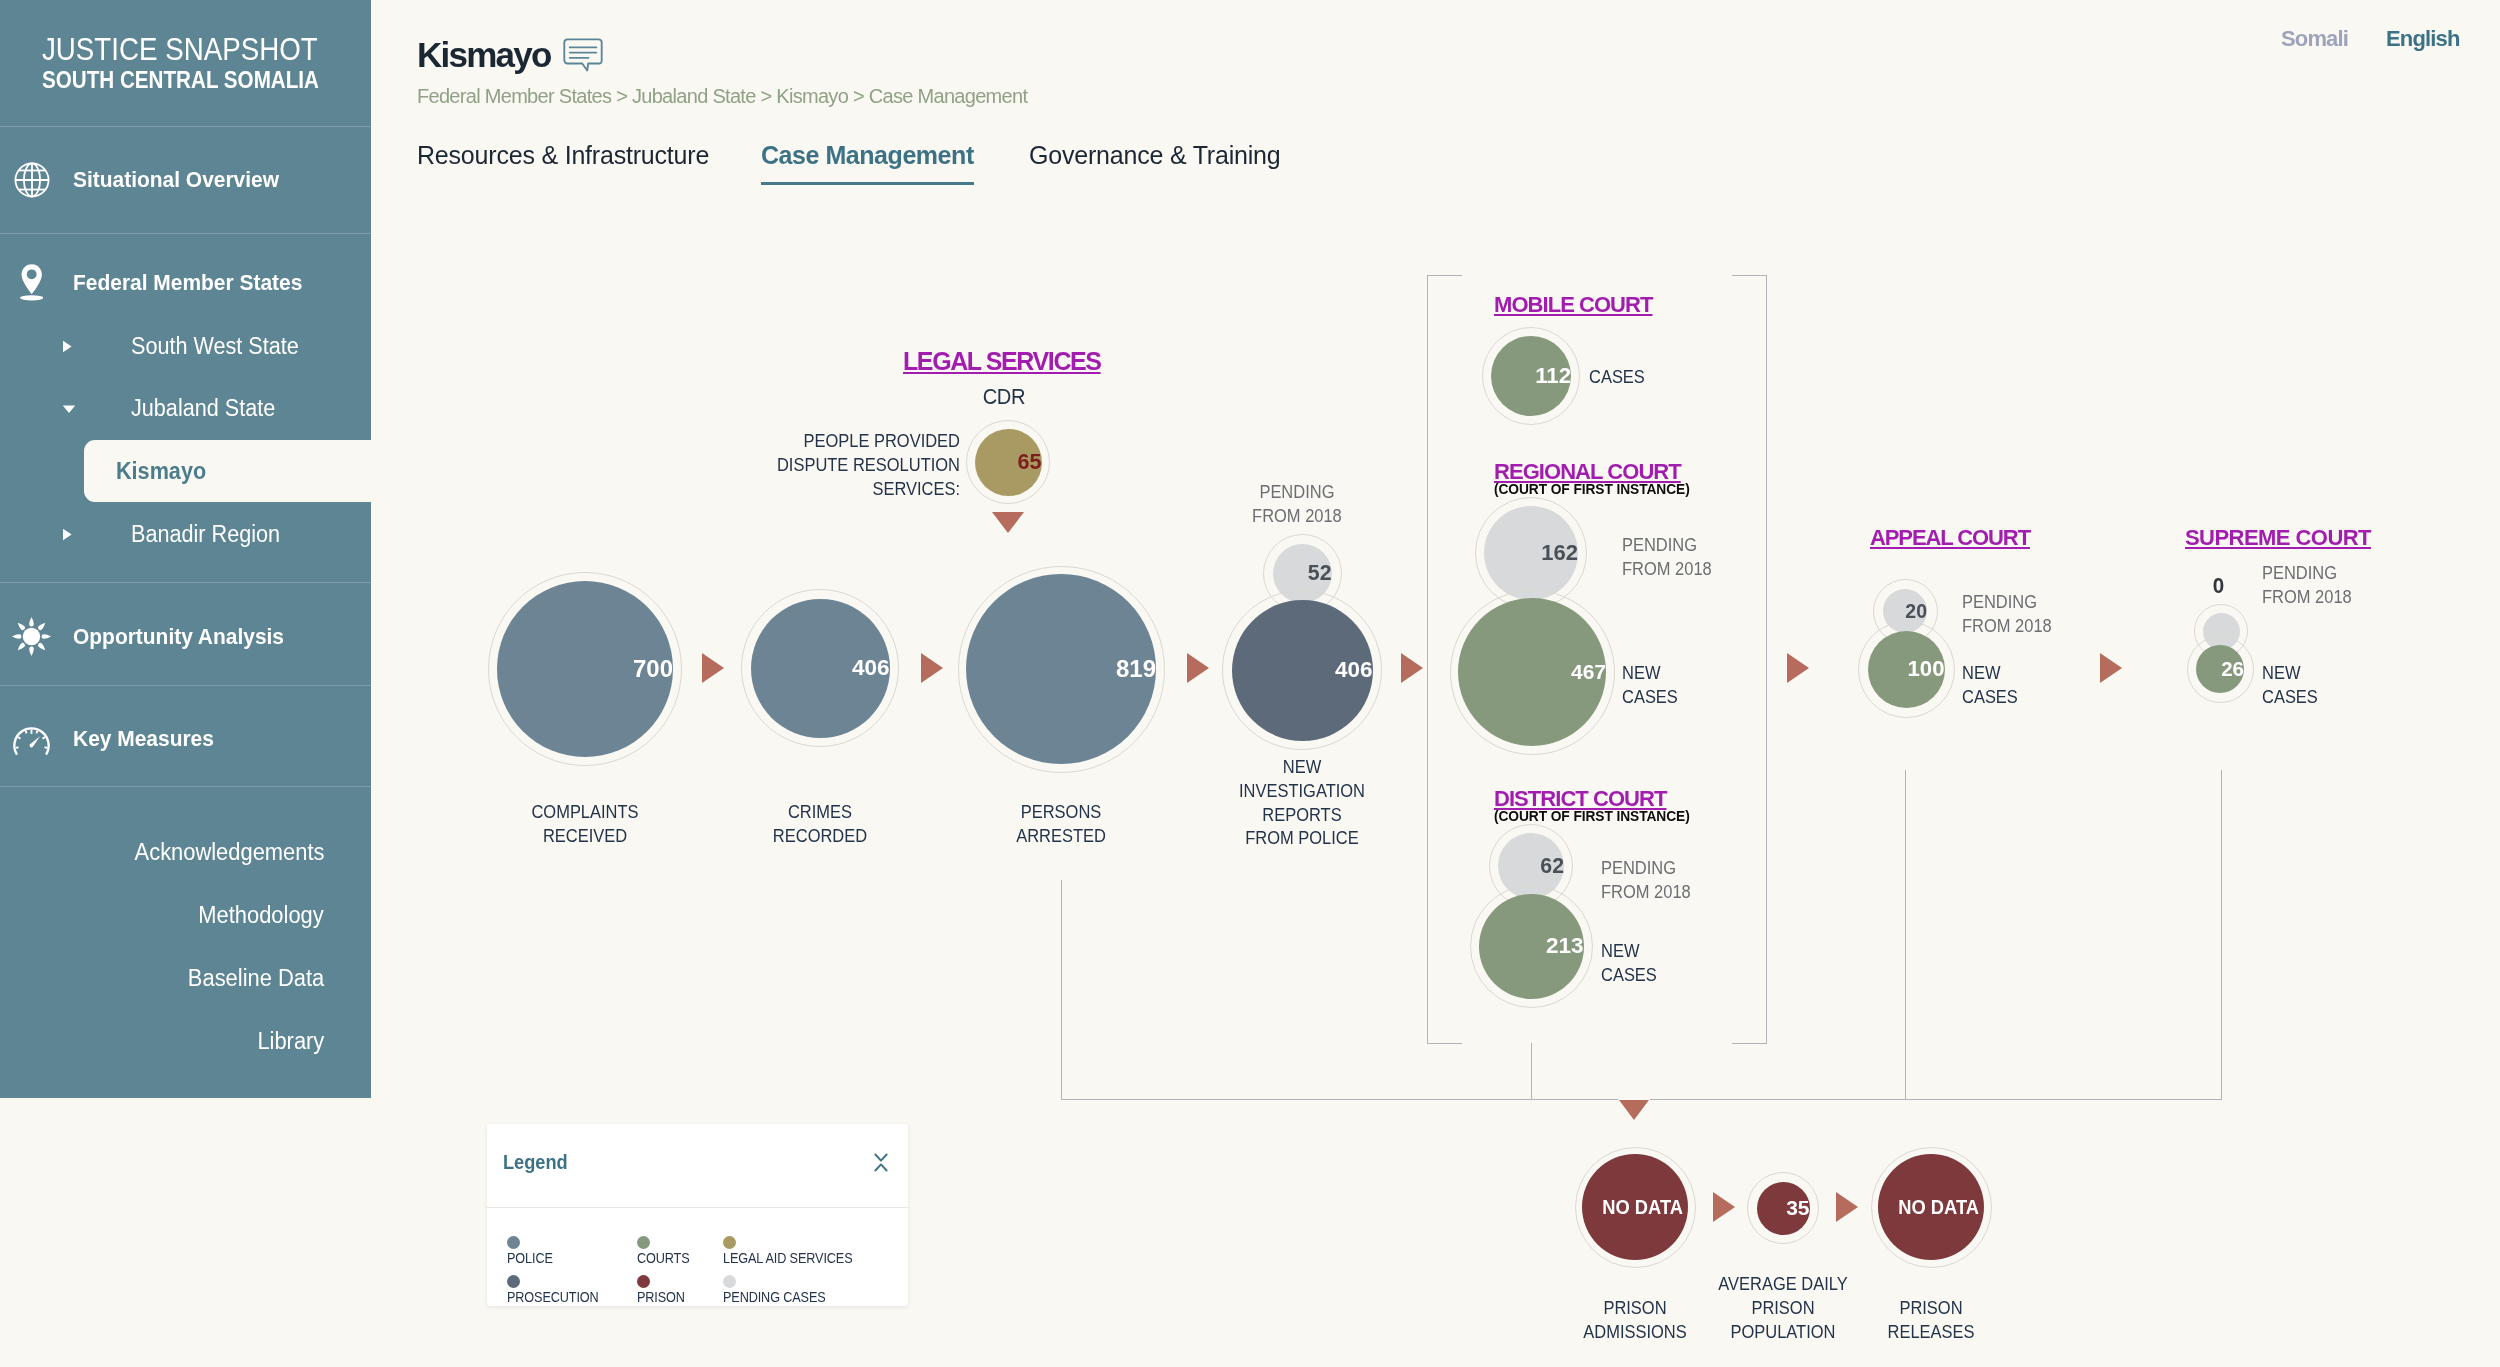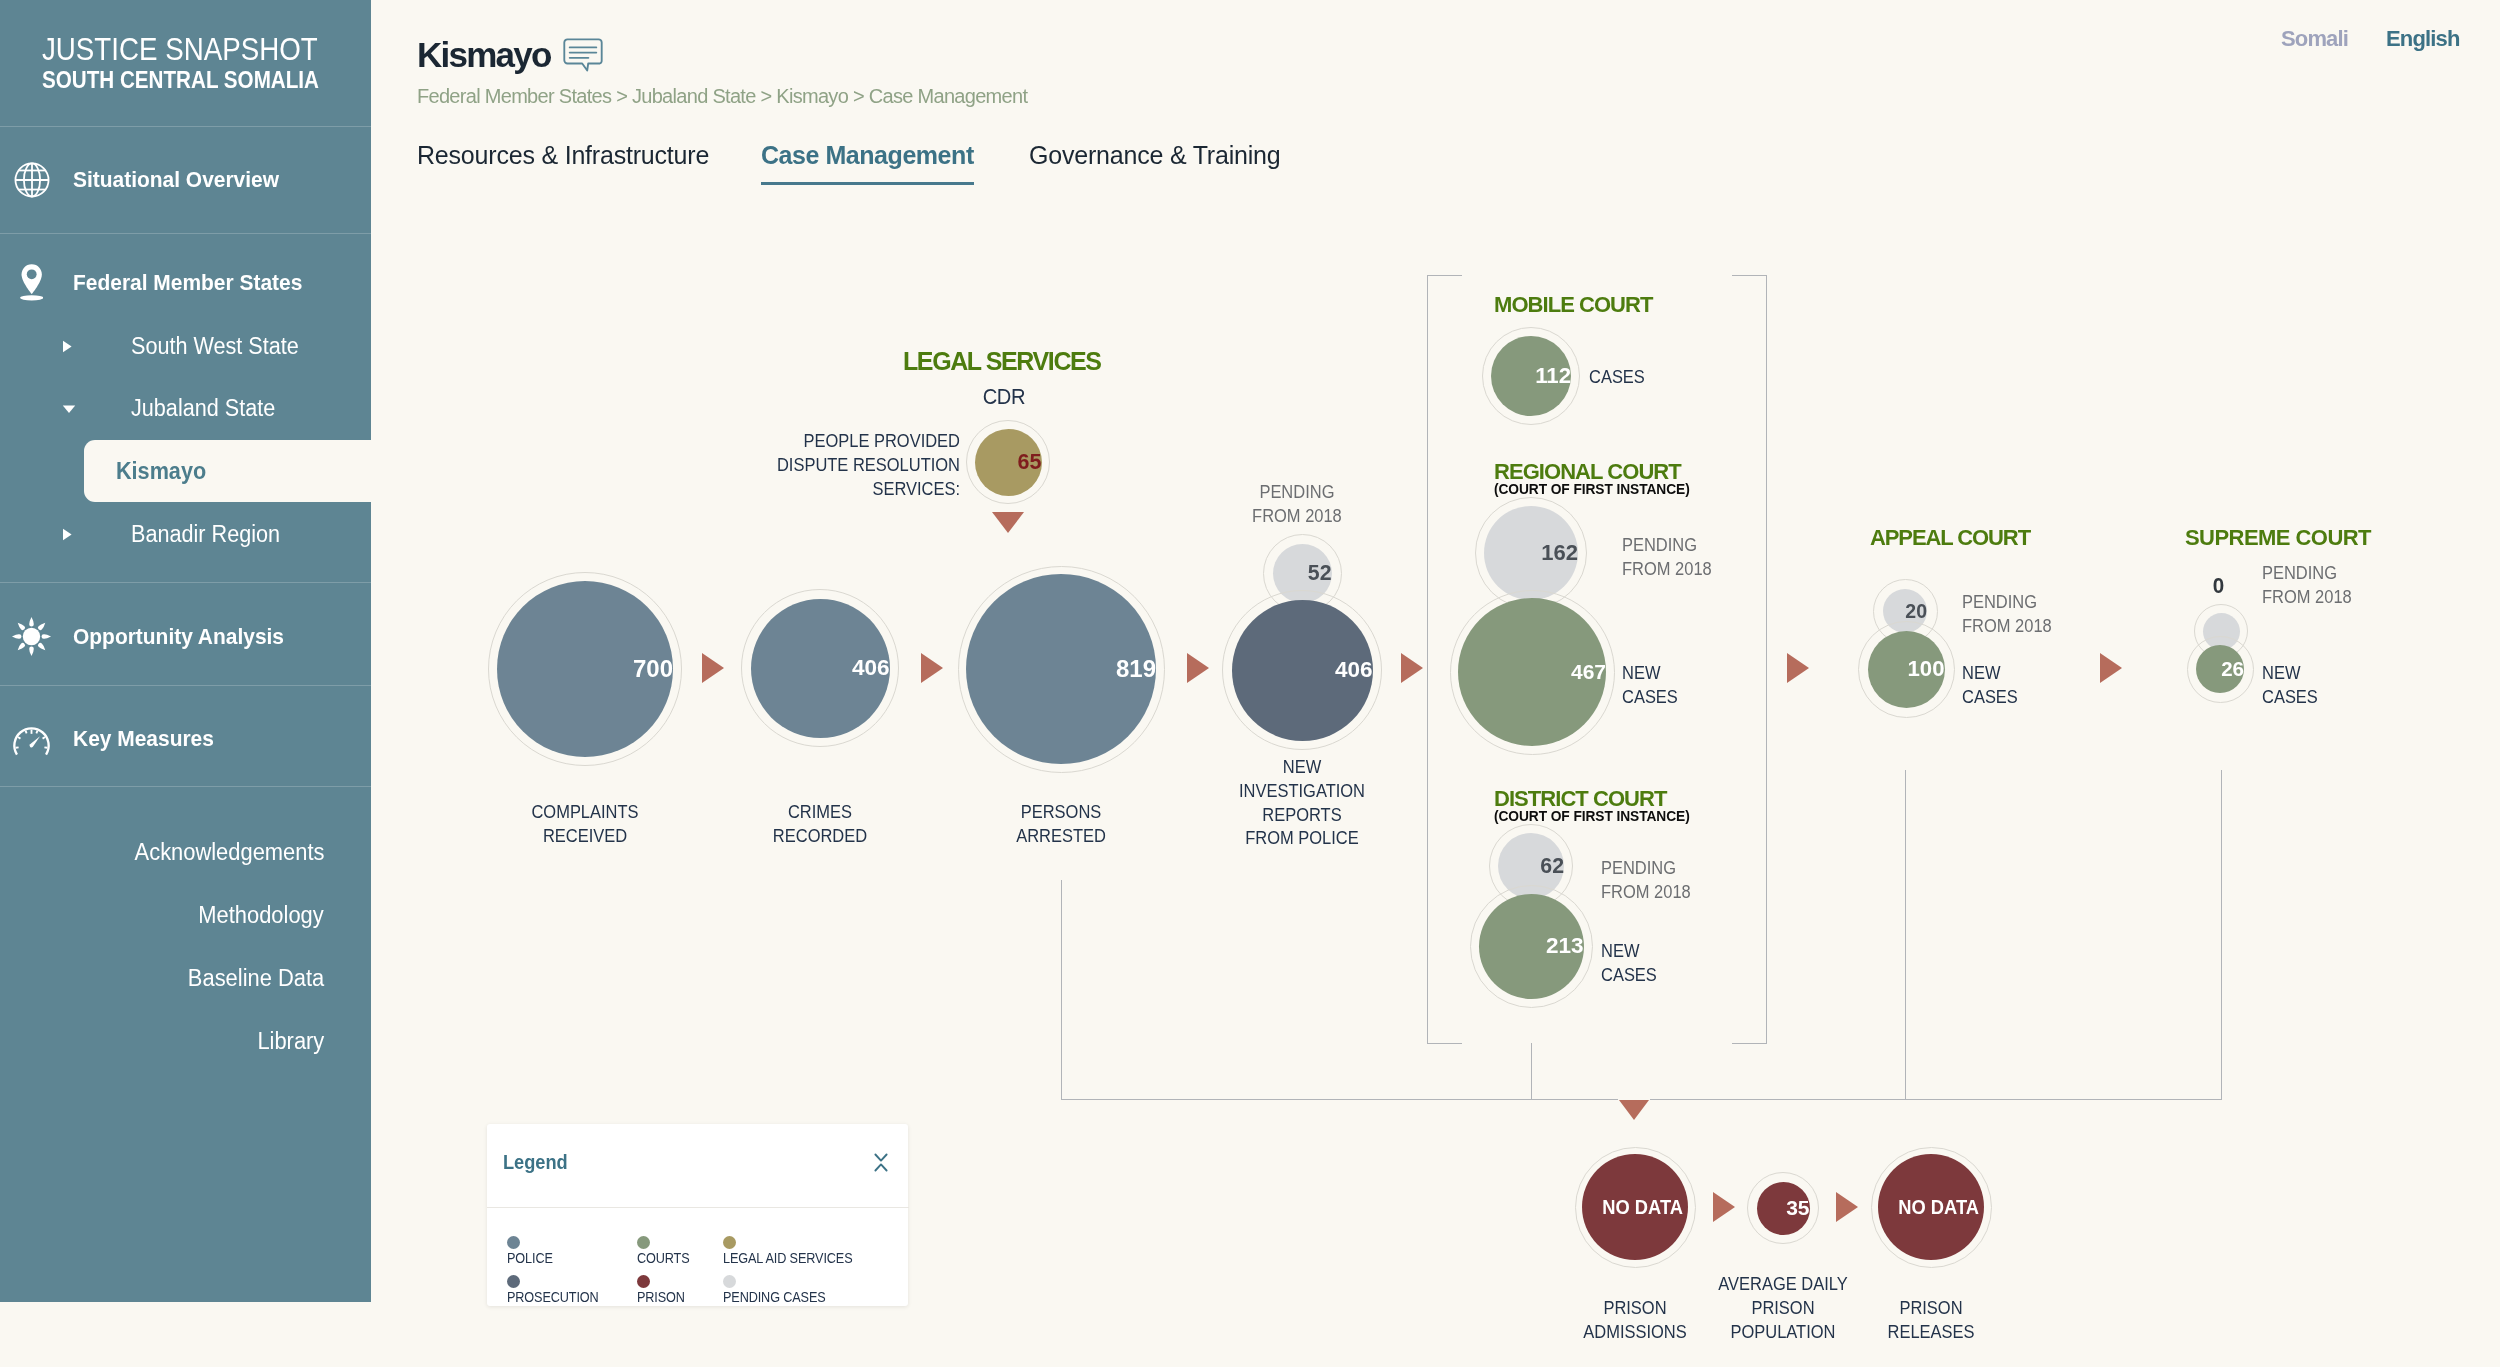--- a/index.html
+++ b/index.html
@@ -3,21 +3,21 @@
 <meta charset="utf-8">
 <title>Justice Snapshot</title>
 <style>
   *{box-sizing:border-box;margin:0;padding:0;}
   html,body{width:2500px;height:1367px;overflow:hidden;}
   body{background:#FAF8F2;font-family:"Liberation Sans",sans-serif;color:#23334A;
        -webkit-font-smoothing:antialiased;}
   #page{position:relative;width:2500px;height:1367px;}
 
   
-  .sidebar{position:absolute;left:0;top:0;width:371px;height:1302px;background:#5E8593;color:#fff;}
+  .sidebar{position:absolute;left:0;top:0;width:371px;height:1098px;background:#5E8593;color:#fff;}
   .brand{position:absolute;left:42px;top:33px;}
   .brand-1{font-size:31px;font-weight:400;line-height:34px;color:#fff;transform:scaleX(.894);transform-origin:left top;}
   .brand-2{font-size:23px;font-weight:700;line-height:27px;color:#fff;transform:scaleX(.897);transform-origin:left top;}
   .navline{position:absolute;left:0;width:371px;height:1px;background:rgba(255,255,255,.20);}
   .nav-main{position:absolute;left:0;width:371px;display:flex;align-items:center;}
   .nav-ico{width:73px;display:flex;justify-content:flex-start;align-items:center;padding-left:13px;}
   .nav-ico[data-name="map-pin-icon"]{padding-left:20px;}
   .nav-ico[data-name="globe-icon"]{padding-left:14px;}
   .nav-ico[data-name="sun-icon"]{padding-left:11px;}
   .nav-ico[data-name="gauge-icon"]{padding-left:12px;position:relative;top:7px;}
@@ -52,21 +52,21 @@
   .disc[data-name^="node-prison-adm"]>span,.disc[data-name^="node-prison-rel"]>span{transform:scaleX(.885);}
   .tri{position:absolute;width:0;height:0;}
   .tri-r{border-top:20px solid transparent;border-bottom:20px solid transparent;border-left:26px solid #B66C5C;}
   .tri-d{border-left:20px solid transparent;border-right:20px solid transparent;border-top:26px solid #B66C5C;}
   .clab{position:absolute;text-align:center;font-size:18px;line-height:23.8px;color:#23334A;
         white-space:pre-line;transform:scaleX(.915);}
   .slab{position:absolute;font-size:18px;line-height:23.8px;color:#23334A;white-space:pre-line;
         transform:scaleX(.915);transform-origin:left center;}
   .plab{position:absolute;font-size:18px;line-height:23.8px;color:#6C6E71;white-space:pre-line;
         transform:scaleX(.915);transform-origin:left center;}
-  .ctitle{position:absolute;font-weight:700;font-size:25px;color:#4d7c0f;letter-spacing:-1.4px;white-space:nowrap;}
+  .ctitle{position:absolute;font-weight:700;font-size:25px;color:#a21caf;letter-spacing:-1.4px;white-space:nowrap;text-decoration:underline;}
   .csub{position:absolute;font-weight:700;font-size:14.8px;color:#0D0D0D;letter-spacing:-.09px;transform:scaleX(.93);transform-origin:left center;white-space:nowrap;}
   .brk{position:absolute;}
 
   
   .legend{position:absolute;left:487px;top:1124px;width:421px;height:182px;background:#fff;border-radius:3px;
           box-shadow:0 1px 4px rgba(0,0,0,.09);}
   .legend-hd{position:absolute;left:0;top:0;width:422px;height:84px;
              border-bottom:1px solid #E9E7E2;}
   .legend-ttl{position:absolute;left:16px;top:27px;font-size:20px;font-weight:700;color:#3C7286;transform:scaleX(.91);transform-origin:left center;}
   .legend-chev{position:absolute;left:387px;top:29px;}

